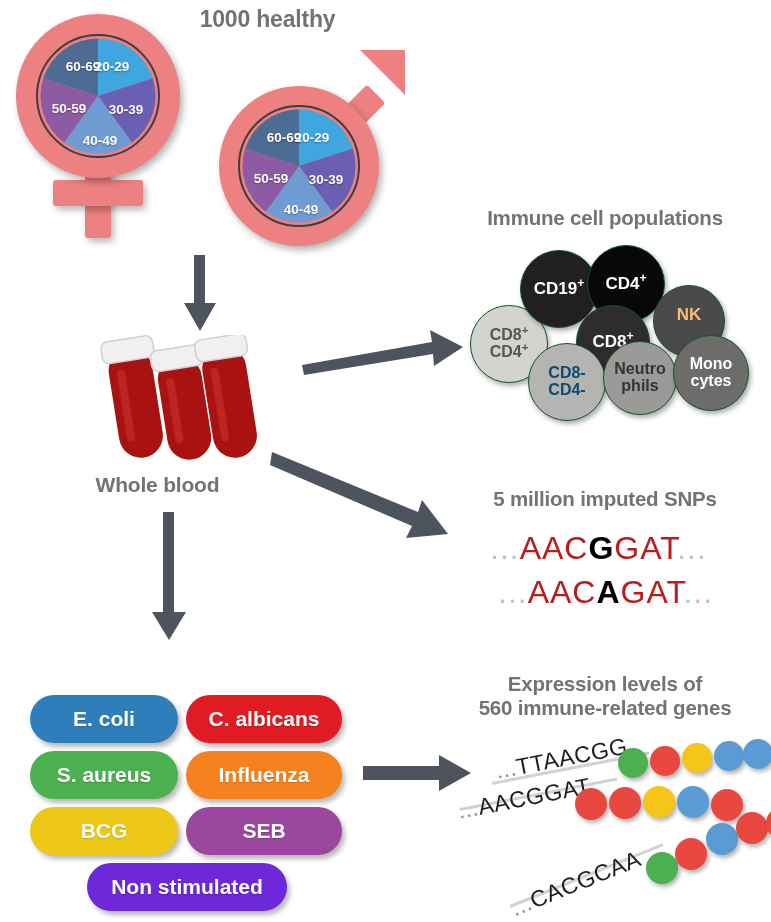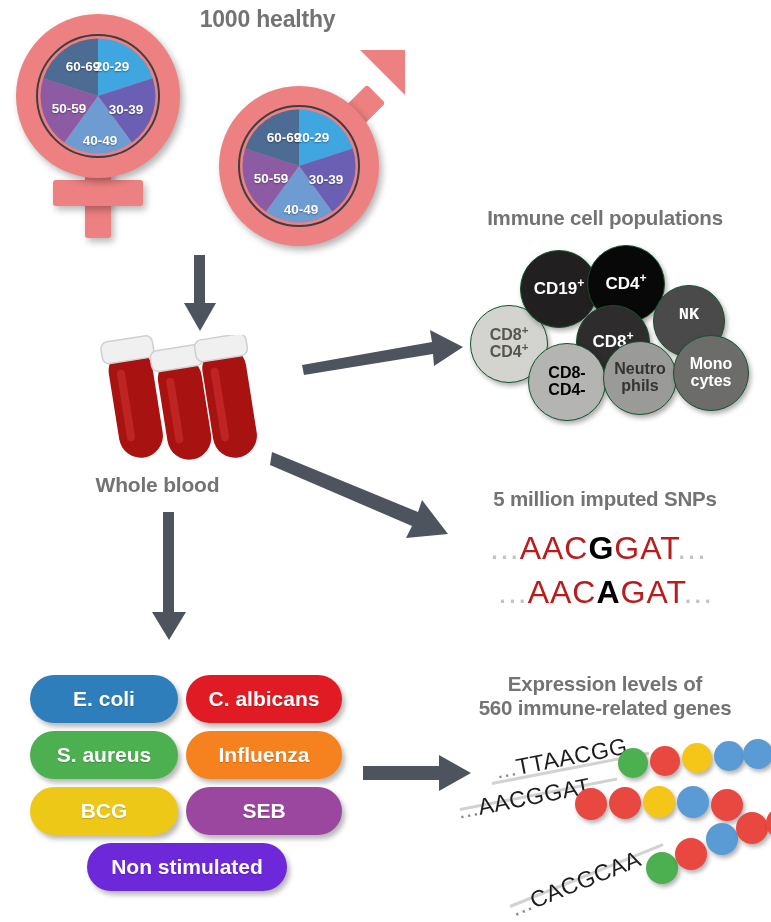--- a/index.html
+++ b/index.html
@@ -120,20 +120,21 @@
     position: absolute;
     border-radius: 24px;
     color: #ffffff;
     font-weight: bold;
     font-size: 21px;
     display: flex;
     align-items: center;
     justify-content: center;
     box-shadow: 3px 4px 5px rgba(0,0,0,0.28);
     text-shadow: 0 1px 1px rgba(0,0,0,0.18);
+    margin-top: 20px;
   }
 
   
   .strand { position: absolute; }
   .seqtext {
     position: absolute;
     font-size: 23px;
     color: #1d1d1d;
     white-space: nowrap;
     letter-spacing: 0.5px;
@@ -252,29 +253,29 @@
     </div>
 
     <div class="cell" style="left:50px; top:5px; width:78px; height:78px; background:#211F1F; color:#ffffff; font-size:17px;">
       <div><span>CD19</span><sup>+</sup></div>
     </div>
 
     <div class="cell" style="left:117px; top:0px; width:78px; height:78px; background:#080808; color:#ffffff; font-size:17px;">
       <div><span>CD4</span><sup>+</sup></div>
     </div>
 
-    <div class="cell" style="left:183px; top:40px; width:72px; height:72px; background:#4A4A4A; color:#ffffff; font-size:17px;font-family:Liberation Mono, monospace;">
+    <div class="cell" style="left:183px; top:40px; width:72px; height:72px; background:#4A4A4A; color:#fdba74; font-size:17px;">
       <div style="position:relative; top:-6px;"><span>NK</span></div>
     </div>
 
     <div class="cell" style="left:106px; top:60px; width:74px; height:74px; background:#2E2C2C; color:#ffffff; font-size:17px;">
       <div><span>CD8</span><sup>+</sup></div>
     </div>
 
-    <div class="cell" style="left:58px; top:98px; width:78px; height:78px; background:#B4B4B2; color:#000000; font-size:16px;">
+    <div class="cell" style="left:58px; top:98px; width:78px; height:78px; background:#B4B4B2; color:#0c4a6e; font-size:16px;">
       <div>
         <span>CD8-</span><br>
         <span>CD4-</span>
       </div>
     </div>
 
     <div class="cell" style="left:133px; top:96px; width:74px; height:74px; background:#9A9A98; color:#333330; font-size:16px;">
       <div>
         <span>Neutro</span><br>
         <span>phils</span>

